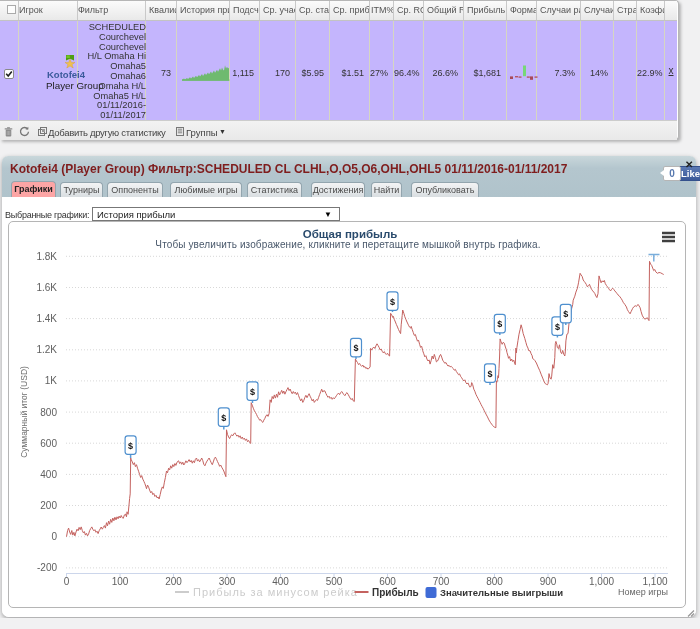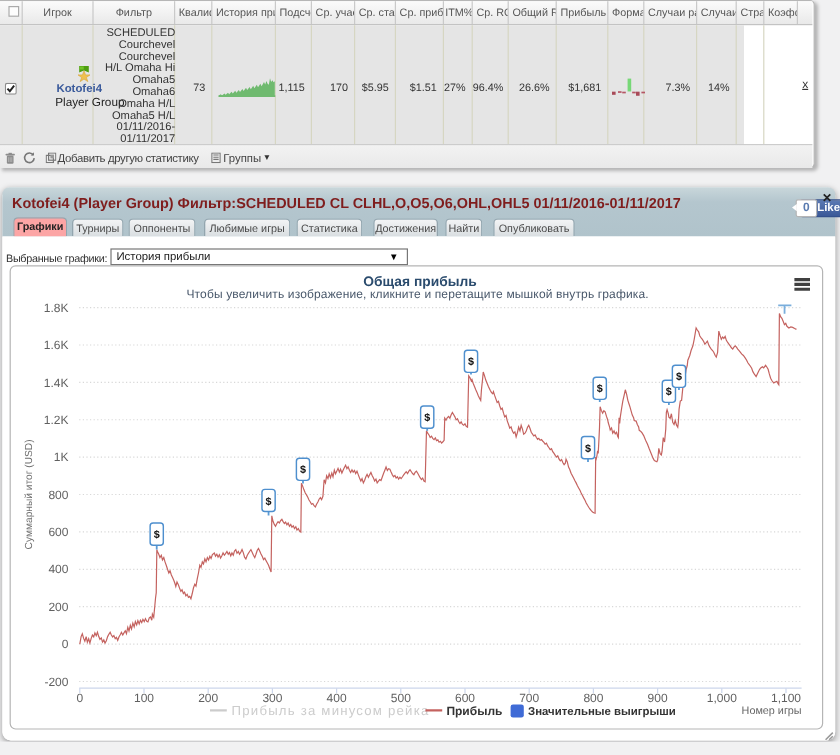--- a/index.html
+++ b/index.html
@@ -3,22 +3,22 @@
 <meta charset="utf-8">
 <style>
 * { margin:0; padding:0; box-sizing:border-box; }
 html,body { width:700px; height:629px; background:#f1f1f2; font-family:"Liberation Sans", sans-serif; overflow:hidden; position:relative; }
 .abs { position:absolute; }
 
 
 #tbl { left:0; top:0; width:679px; height:140px; background:#fff; border:1px solid #b6b6b6; border-left:none; border-radius:0 4px 4px 0; box-shadow:2px 2px 3px rgba(0,0,0,0.25); }
 .hrow { left:0; top:0; height:20px; width:677px; background:linear-gradient(#fbfbfb,#e9e9e9); border-bottom:1px solid #c3c3c3; }
 .hc { position:absolute; top:0; height:19px; line-height:19px; font-size:9px; color:#555; border-right:1px solid #c9c9c9; overflow:hidden; white-space:nowrap; padding-left:3px; }
-.hcc { text-align:center; padding-left:0; }
-.brow { left:0; top:20px; height:99px; width:620px; background:#e5e5e5; }
+.hcc { text-align:left; padding-left:0; }
+.brow { left:0; top:20px; height:99px; width:677px; background:#c4b5fd; }
 .bc { position:absolute; top:0; height:99px; border-right:1px solid #d6d6c2; font-size:9px; color:#333; }
 .num { line-height:104px; text-align:right; padding-right:5px; }
 .frow { left:0; top:119px; height:20px; width:677px; background:linear-gradient(#f2f2f2,#e9e9e9); border-top:1px solid #cccccc; font-size:10px; color:#444; }
 
 
 #panel { left:2px; top:156px; width:694px; height:461px; background:#fff; border-radius:7px; box-shadow:0 2px 5px rgba(0,0,0,0.35); }
 #phead { left:2px; top:156px; width:694px; height:41px; background:linear-gradient(#c9d7db 0%, #b4c6ce 30%, #b0c3cb 100%); border-radius:6px 6px 0 0; }
 #ptitle { left:10px; top:162px; font-size:12px; font-weight:bold; color:#7f1d1d; }
 .tab { position:absolute; height:15px; background:linear-gradient(#f3f4f5,#d9dee1); border:1px solid #93a5ae; border-bottom:none; border-radius:4px 4px 0 0; font-size:9px; color:#4a4a4a; text-align:center; line-height:15px; top:182px; overflow:hidden; white-space:nowrap; }
 .tabactive { background:#fca5a5; height:16px; top:181px; font-weight:bold; color:#222; }
@@ -68,20 +68,21 @@
     <div class="bc num" style="left:296px;width:34px;">$5.95</div>
     <div class="bc num" style="left:330px;width:40px;">$1.51</div>
     <div class="bc num" style="left:370px;width:24px;">27%</div>
     <div class="bc num" style="left:394px;width:30px;">96.4%</div>
     <div class="bc num" style="left:424px;width:40px;">26.6%</div>
     <div class="bc num" style="left:464px;width:43px;">$1,681</div>
     <div class="bc" style="left:507px;width:30px;"></div>
     <div class="bc num" style="left:537px;width:44px;">7.3%</div>
     <div class="bc num" style="left:581px;width:33px;">14%</div>
     <div class="bc" style="left:614px;width:23px;"></div>
+    <div class="bc num" style="left:637px;width:28px;">22.9%</div>
     <div class="bc" style="left:665px;width:12px;border-right:none;font-size:10px;line-height:99px;text-align:center;"><span style="text-decoration:underline;">x</span></div>
   </div>
 
   <svg class="abs" style="left:4px;top:68px;" width="10" height="10" viewBox="0 0 10 10">
       <rect x="0.5" y="0.5" width="9" height="9" rx="1.5" fill="#fff" stroke="#8a8a8a"></rect>
       <path d="M2.2 4.8 L4.2 7 L7.8 2.4" fill="none" stroke="#222" stroke-width="1.6"></path>
     </svg>
 
   <div class="abs" style="left:23px;top:68px;font-size:9.5px;font-weight:bold;color:#3a5a9b;padding-left:24px;">Kotofei4</div>
   <div class="abs" style="left:22px;top:79px;font-size:9.8px;color:#222;margin-left:24px;">Player Group</div>

